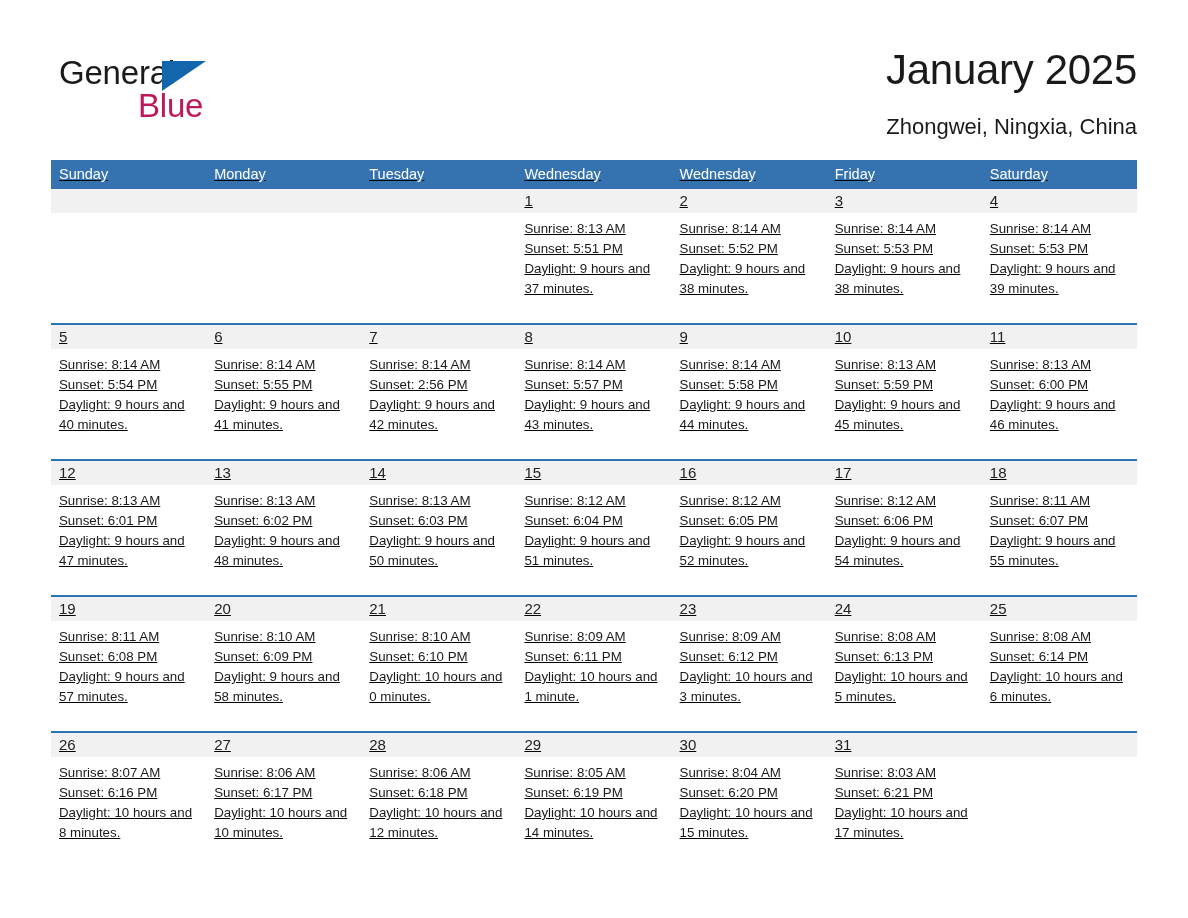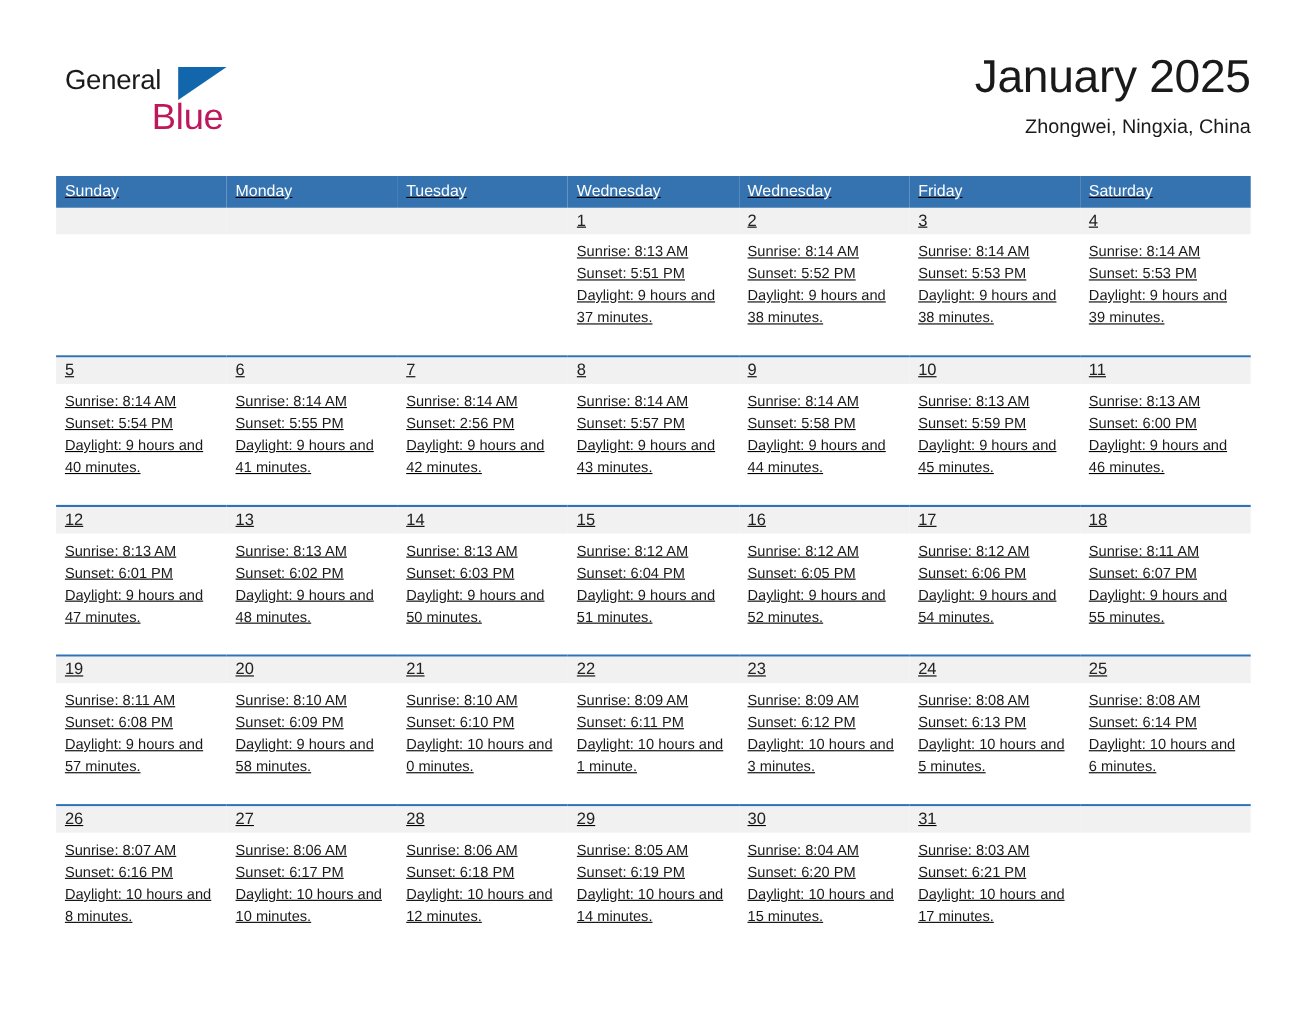--- a/index.html
+++ b/index.html
@@ -32,21 +32,21 @@
     position: absolute;
     left: 8px;
     top: 10px;
     width: 260px;
     height: 80px;
   }
   .brand-line1 {
     position: absolute;
     left: 0;
     top: 0;
-    font-size: 25px;
+    font-size: 33px;
     color: #1a1a1a;
     font-weight: 400;
     letter-spacing: -0.2px;
     line-height: 38px;
   }
   .brand-tri {
     position: absolute;
     left: 103px;
     top: 7px;
     width: 0;
@@ -73,25 +73,25 @@
   }
   .cal-title {
     font-size: 42px;
     color: #1a1a1a;
     font-weight: 400;
     line-height: 52px;
     letter-spacing: -0.3px;
     text-align: right;
   }
   .cal-subtitle {
-    font-size: 18px;
+    font-size: 22px;
     color: #1a1a1a;
     font-weight: 400;
     line-height: 30px;
-    margin-top: 4px;
+    margin-top: 16px;
   }
 
   
   .calendar {
     position: absolute;
     left: 51px;
     top: 160px;
     width: 1086px;
     border-collapse: collapse;
     table-layout: fixed;

